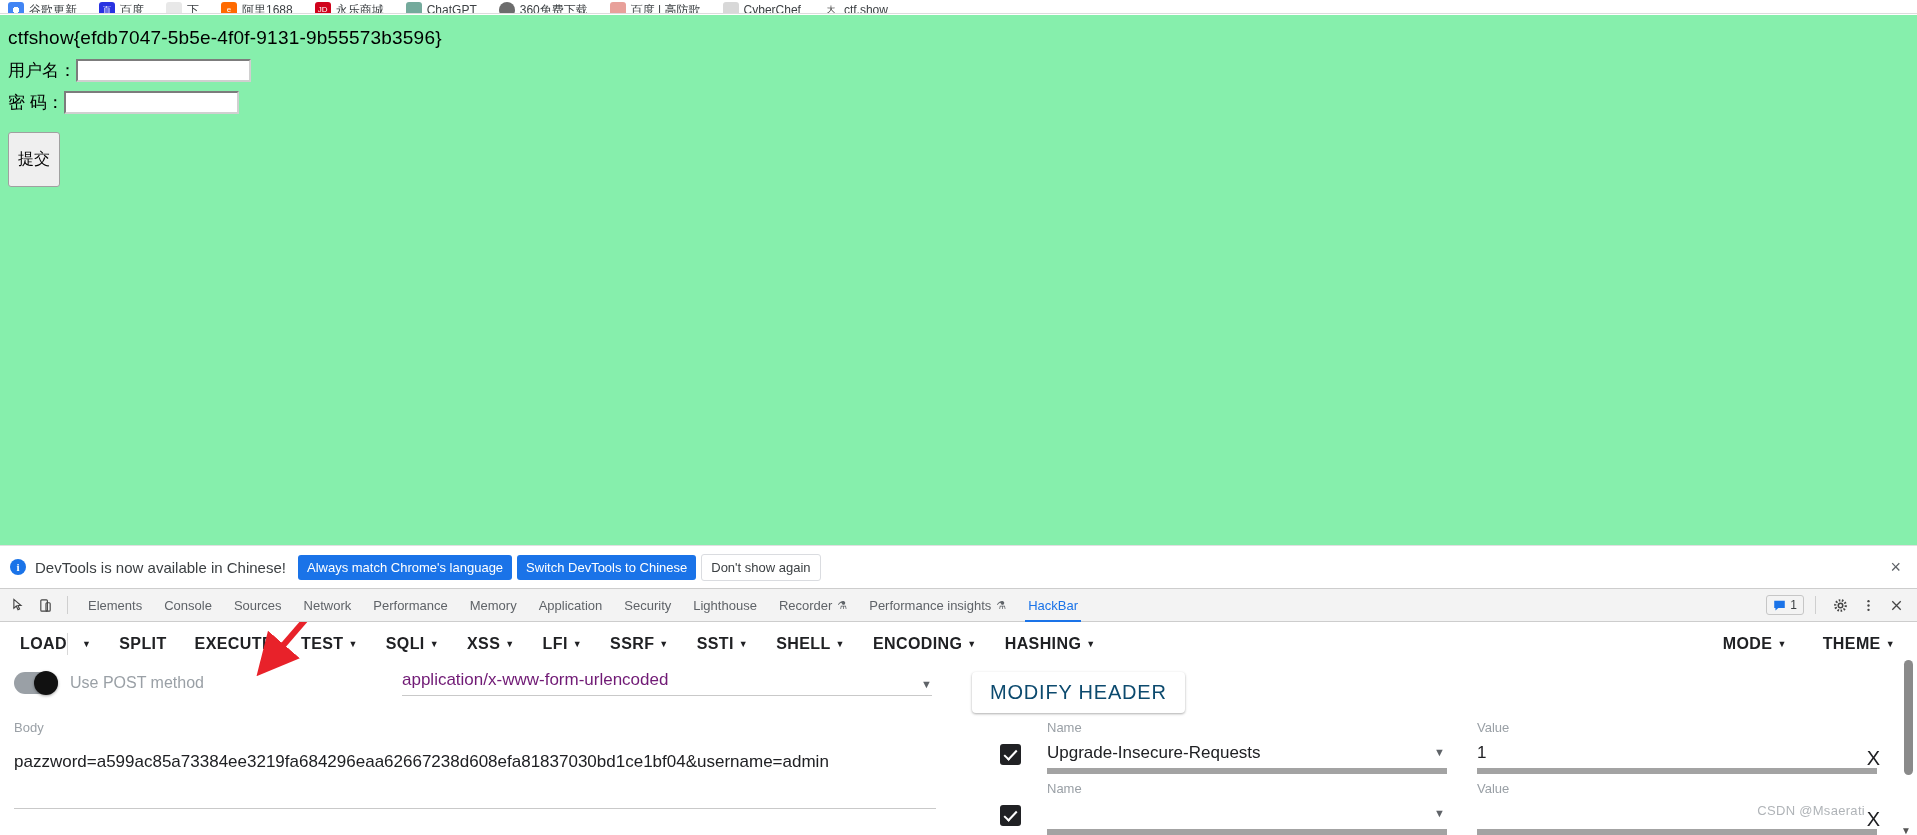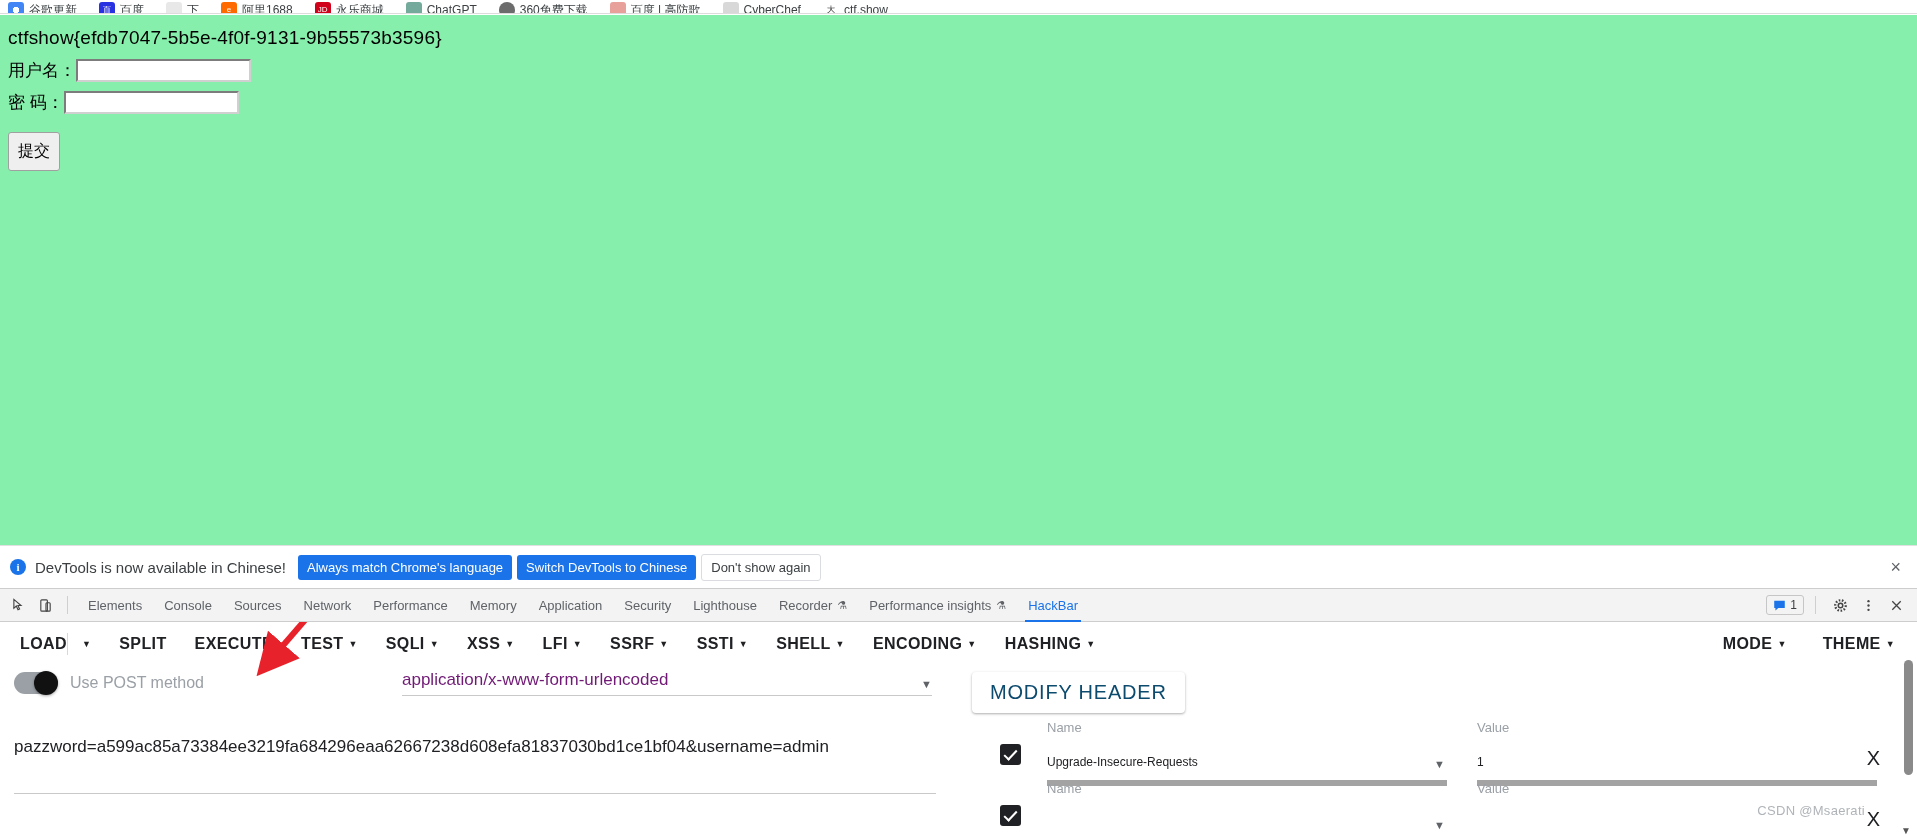--- a/index.html
+++ b/index.html
@@ -43,21 +43,21 @@
   }
   .formrow { position: absolute; left: 8px; display: flex; align-items: center; }
   .formrow .lbl { font-size: 17px; color: #000; font-family: "Liberation Sans", sans-serif; }
   .ipt {
     height: 23px; border: 2px inset #d0d0d0; background: #fff;
     outline: none; font-size: 14px; padding: 1px 3px;
     font-family: "Liberation Sans", sans-serif;
   }
   .submit-btn {
     position: absolute; left: 8px; top: 117px;
-    font-size: 16px; padding: 8px 9px;
+    font-size: 16px; padding: 16px 9px;
     border: 1px solid #a0a0a0; background: #efefef; color: #000;
     border-radius: 3px; cursor: pointer;
     font-family: "Liberation Sans", sans-serif;
   }
 
   
   .notifbar {
     position: absolute; left: 0; top: 545px; width: 1917px; height: 43px;
     background: #fff; border-top: 1px solid #e0e0e0;
     display: flex; align-items: center; padding: 0 10px;
@@ -177,21 +177,21 @@
     position: absolute; left: 28px; top: 24px; width: 21px; height: 21px;
     background: #202124; border-radius: 3px; cursor: pointer;
   }
   .chk::after {
     content: ""; position: absolute; left: 7px; top: 3px;
     width: 5px; height: 11px; border: solid #fff; border-width: 0 2.5px 2.5px 0;
     transform: rotate(43deg);
   }
   .fld { position: absolute; border-bottom: 6px solid #a3a3a3; padding-bottom: 5px; }
   .fld .cap { font-size: 13px; color: #9aa0a6; display:block; font-family:"Liberation Sans",sans-serif; }
-  .fld .v { font-size: 12px; color: #202124; display:block; margin-top: 20px; min-height: 20px;
+  .fld .v { font-size: 17px; color: #202124; display:block; margin-top: 8px; min-height: 20px;
             font-family:"Liberation Sans",sans-serif; }
   .fld-name { left: 75px; top: 0; width: 400px; }
   .fld-name .dd { position: absolute; right: 2px; bottom: 10px; font-size: 11px; color: #5f6368; }
   .fld-value { left: 505px; top: 0; width: 400px; }
   .row-x {
     position: absolute; right: 22px; top: 28px; font-size: 20px; color: #202124;
     cursor: pointer; line-height: 1; font-family:"Liberation Sans",sans-serif;
   }
 
   
@@ -439,20 +439,21 @@
   </div>
 
   <div class="ctype">
     <span class="val">application/x-www-form-urlencoded</span>
     <span class="arrow">▼</span>
   </div>
 
   <button class="modify-header">MODIFY HEADER</button>
 
   <div class="body-wrap">
+    <div class="body-lbl">Body</div>
     <div class="body-text" contenteditable="true" style="">pazzword=a599ac85a73384ee3219fa684296eaa62667238d608efa81837030bd1ce1bf04&amp;username=admin</div>
   </div>
 
   <div class="hdr-rows">
     <div class="hdr-row">
       <div class="chk"></div>
       <div class="fld fld-name">
         <span class="cap">Name</span>
         <span class="v">Upgrade-Insecure-Requests</span>
         <span class="dd">▼</span>

